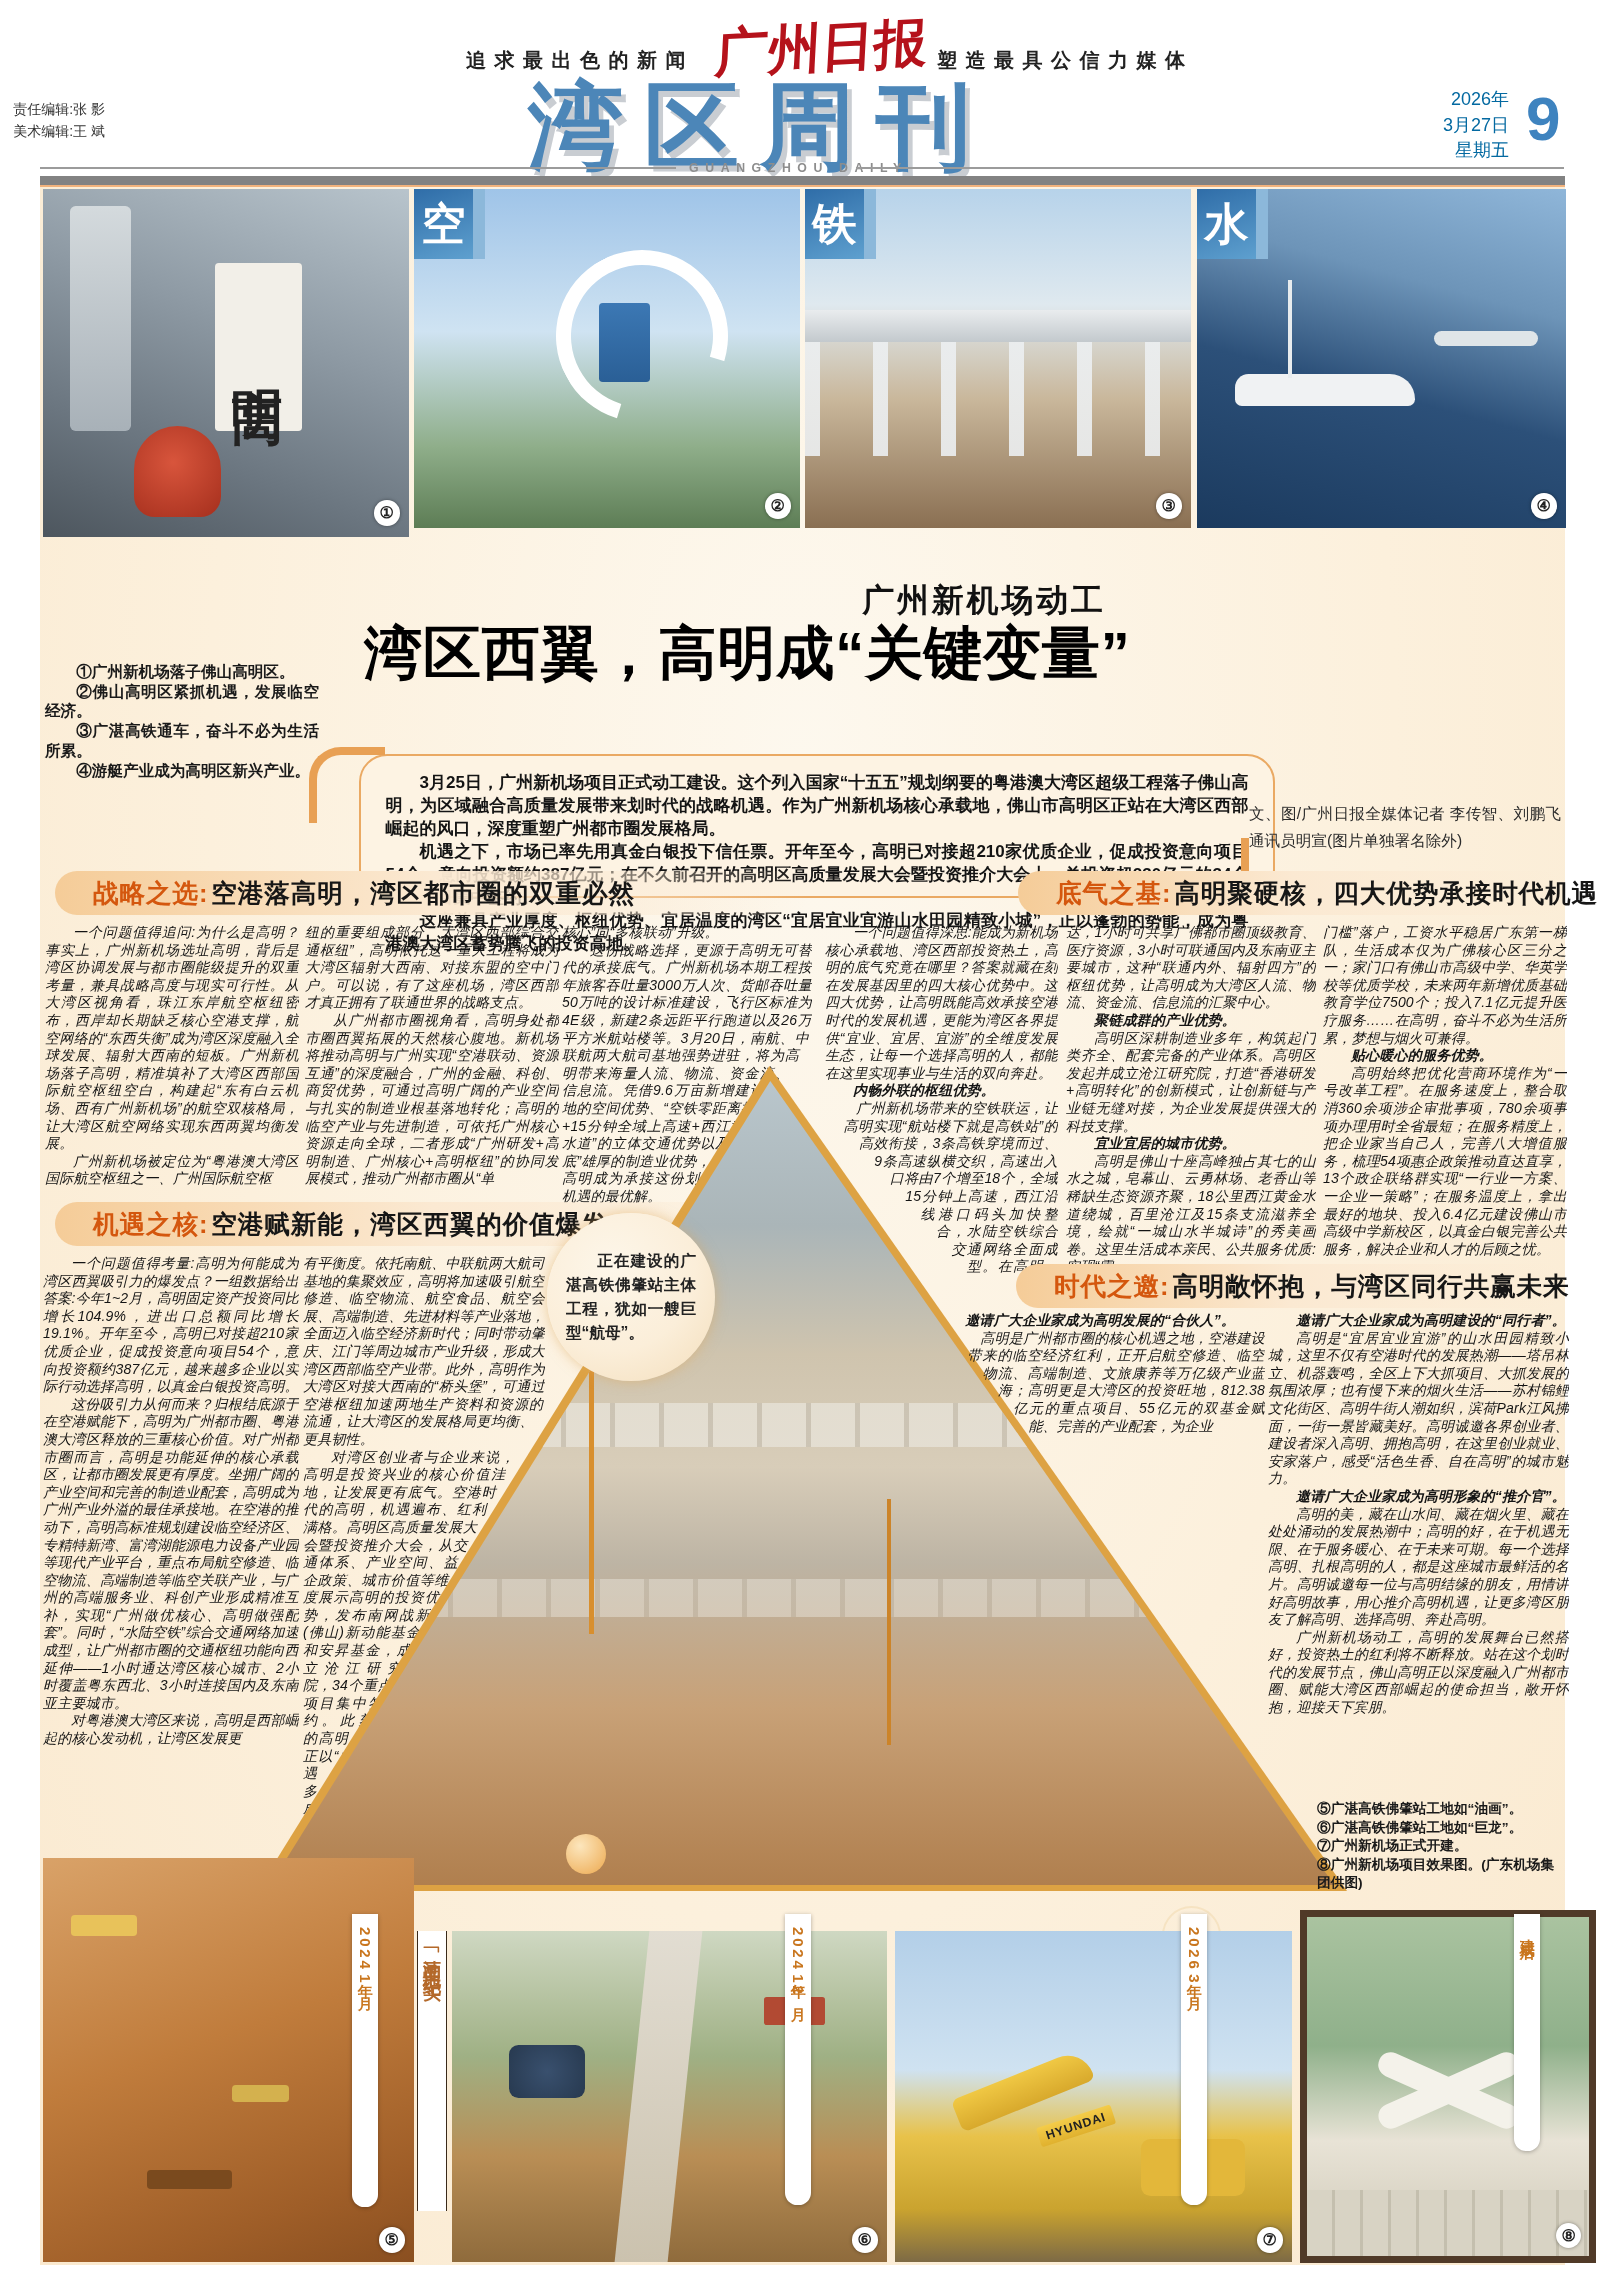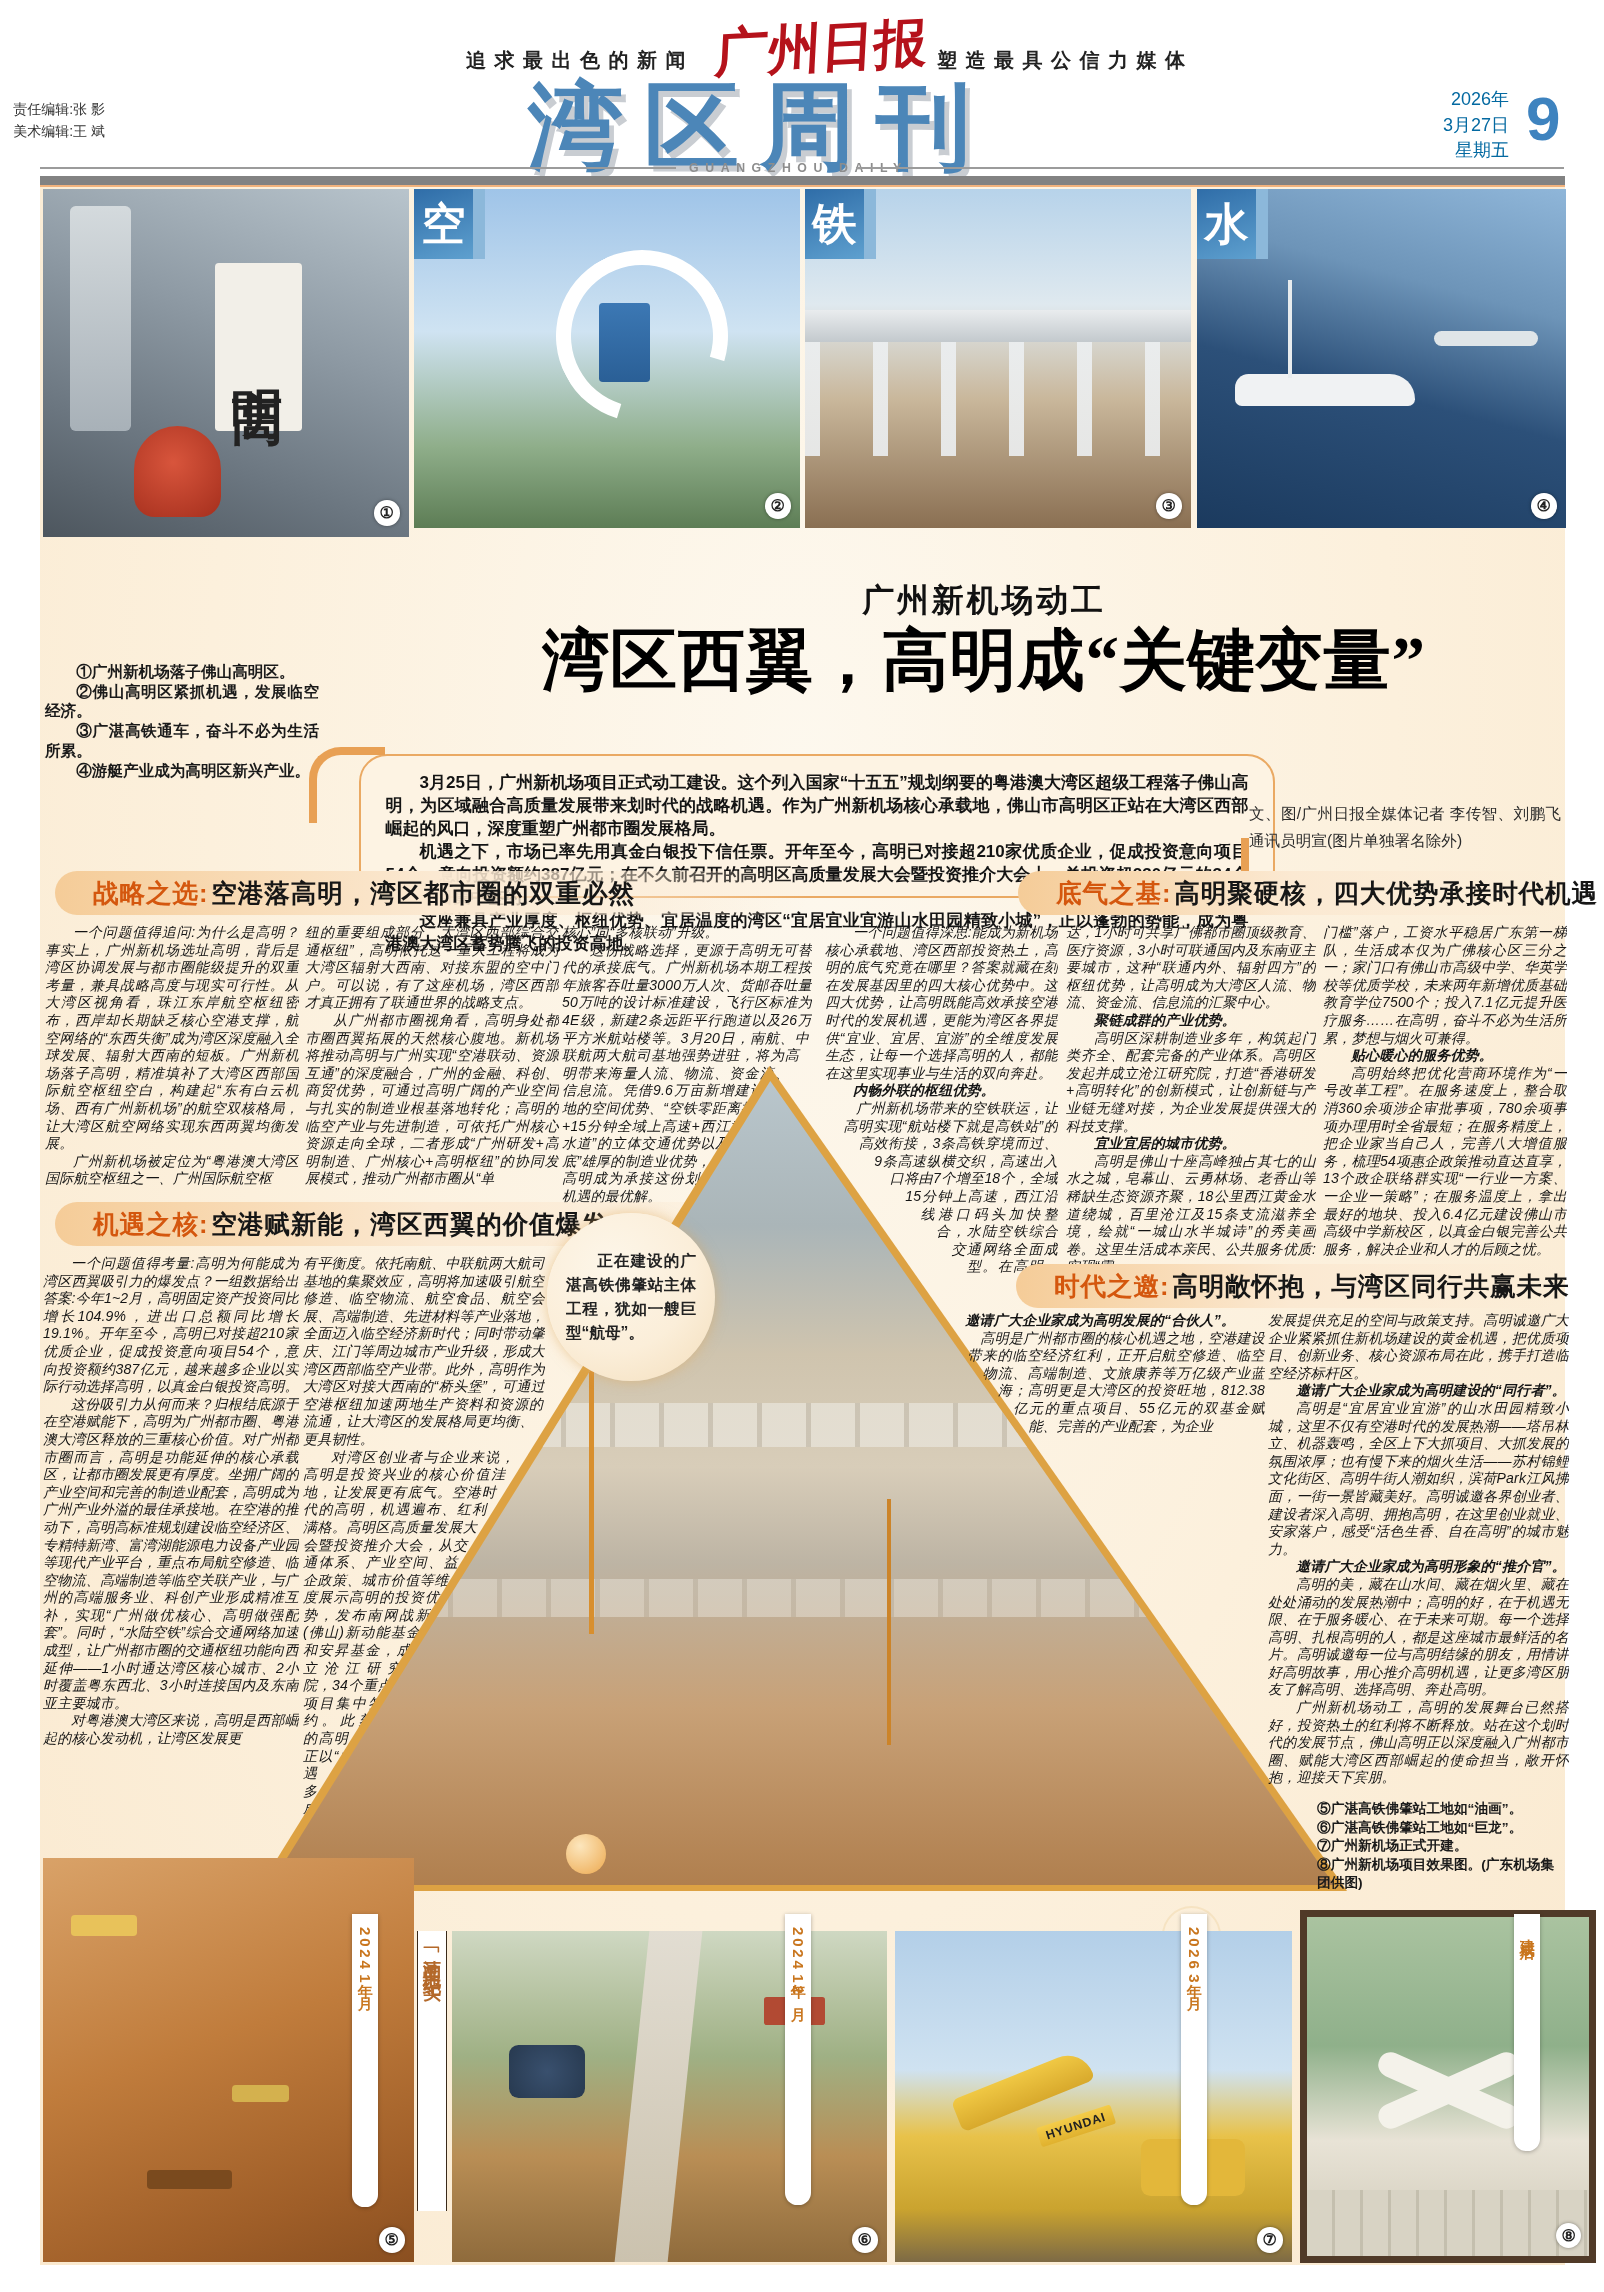--- a/index.html
+++ b/index.html
@@ -19,21 +19,21 @@
   .creambg{background:radial-gradient(ellipse at 50% 28%,#fdf8ee 0%,#fcf0dc 55%,#fae9cf 100%);border-top:2.8px solid #f2b27c;}
   
   .photo{overflow:hidden;}
   .num{width:25.6px;height:25.6px;border-radius:50%;background:#fff;color:#222;font-size:16px;font-weight:bold;display:flex;align-items:center;justify-content:center;box-shadow:0 0 3.8px rgba(0,0,0,.4);}
   .tile{width:59px;height:70px;background:linear-gradient(160deg,#2f6da8,#5ea0cf);display:flex;align-items:center;justify-content:center;color:#fff;font-size:44px;font-weight:bold;font-family:"DejaVu Serif",serif;border-right:12.3px solid #8cb8da;}
   
   .capblock{font-size:15.6px;font-weight:bold;color:#1a1a1a;line-height:19.7px;}
   .capblock p{margin:0;text-indent:2em;text-align:justify;}
   
   .overline{font-size:32px;font-weight:bold;color:#111;text-align:center;letter-spacing:2.8px;}
-  .mainline{font-size:67px;font-weight:800;color:#000;text-align:center;white-space:nowrap;letter-spacing:0.9px;font-family:Liberation Serif, serif;}
+  .mainline{font-size:58px;font-weight:800;color:#000;white-space:nowrap;letter-spacing:0.9px;font-family:Liberation Sans, sans-serif;}
   
   .leadbox{background:#fdf3e3;border:2.8px solid #eaa963;border-radius:28px;padding:15px 24.6px;box-sizing:border-box;}
   .leadbox p{margin:0;font-size:17px;font-weight:bold;color:#141414;line-height:23px;text-align:justify;text-indent:2em;}
   .corner{width:68px;height:68px;border:8.5px solid #e8a054;}
   .credit{font-size:15.6px;color:#2c2c2c;line-height:26.5px;text-align:justify;}
   
   .strip{height:44px;border-radius:22px;background:linear-gradient(90deg,#f5cc98,#fbe9d2 50%,rgba(251,233,210,0));display:flex;align-items:center;padding-left:38px;box-sizing:border-box;font-size:25.6px;font-weight:bold;color:#161616;letter-spacing:0.9px;white-space:nowrap;}
   .strip .lbl{color:#d4570e;margin-right:2.8px;}
   
   .col{font-size:14px;line-height:17.6px;color:#141414;letter-spacing:0.2px;overflow:hidden;text-align:justify;font-style:italic;}
@@ -222,21 +222,20 @@
     <span>高明敞怀抱，与湾区同行共赢未来</span>
   </div>
   <div class="abs col" style="left:888px;top:1312px;width:377px;height:496px;">
     <div class="sp-l2"></div>
     <div>
         <p class="b ">邀请广大企业家成为高明发展的“合伙人”。</p>
         <p class="">高明是广州都市圈的核心机遇之地，空港建设带来的临空经济红利，正开启航空修造、临空物流、高端制造、文旅康养等万亿级产业蓝海；高明更是大湾区的投资旺地，812.38亿元的重点项目、55亿元的双基金赋能、完善的产业配套，为企业</p>
       </div>
   </div>
   <div class="abs col" style="left:1268px;top:1312px;width:301px;height:496px;">
-      <p class="c">发展提供充足的空间与政策支持。高明诚邀广大企业紧紧抓住新机场建设的黄金机遇，把优质项目、创新业务、核心资源布局在此，携手打造临空经济标杆区。</p>
       <p class="b ">邀请广大企业家成为高明建设的“同行者”。</p>
       <p class="">高明是“宜居宜业宜游”的山水田园精致小城，这里不仅有空港时代的发展热潮——塔吊林立、机器轰鸣，全区上下大抓项目、大抓发展的氛围浓厚；也有慢下来的烟火生活——苏村锦鲤文化街区、高明牛街人潮如织，滨荷Park江风拂面，一街一景皆藏美好。高明诚邀各界创业者、建设者深入高明、拥抱高明，在这里创业就业、安家落户，感受“活色生香、自在高明”的城市魅力。</p>
       <p class="b ">邀请广大企业家成为高明形象的“推介官”。</p>
       <p class="">高明的美，藏在山水间、藏在烟火里、藏在处处涌动的发展热潮中；高明的好，在于机遇无限、在于服务暖心、在于未来可期。每一个选择高明、扎根高明的人，都是这座城市最鲜活的名片。高明诚邀每一位与高明结缘的朋友，用情讲好高明故事，用心推介高明机遇，让更多湾区朋友了解高明、选择高明、奔赴高明。</p>
       <p class="">广州新机场动工，高明的发展舞台已然搭好，投资热土的红利将不断释放。站在这个划时代的发展节点，佛山高明正以深度融入广州都市圈、赋能大湾区西部崛起的使命担当，敞开怀抱，迎接天下宾朋。</p>
     </div>
 
   <div class="abs botcaps" style="left:1317px;top:1800px;width:244px;">
     <p>⑤广湛高铁佛肇站工地如“油画”。</p>
     <p>⑥广湛高铁佛肇站工地如“巨龙”。</p>

